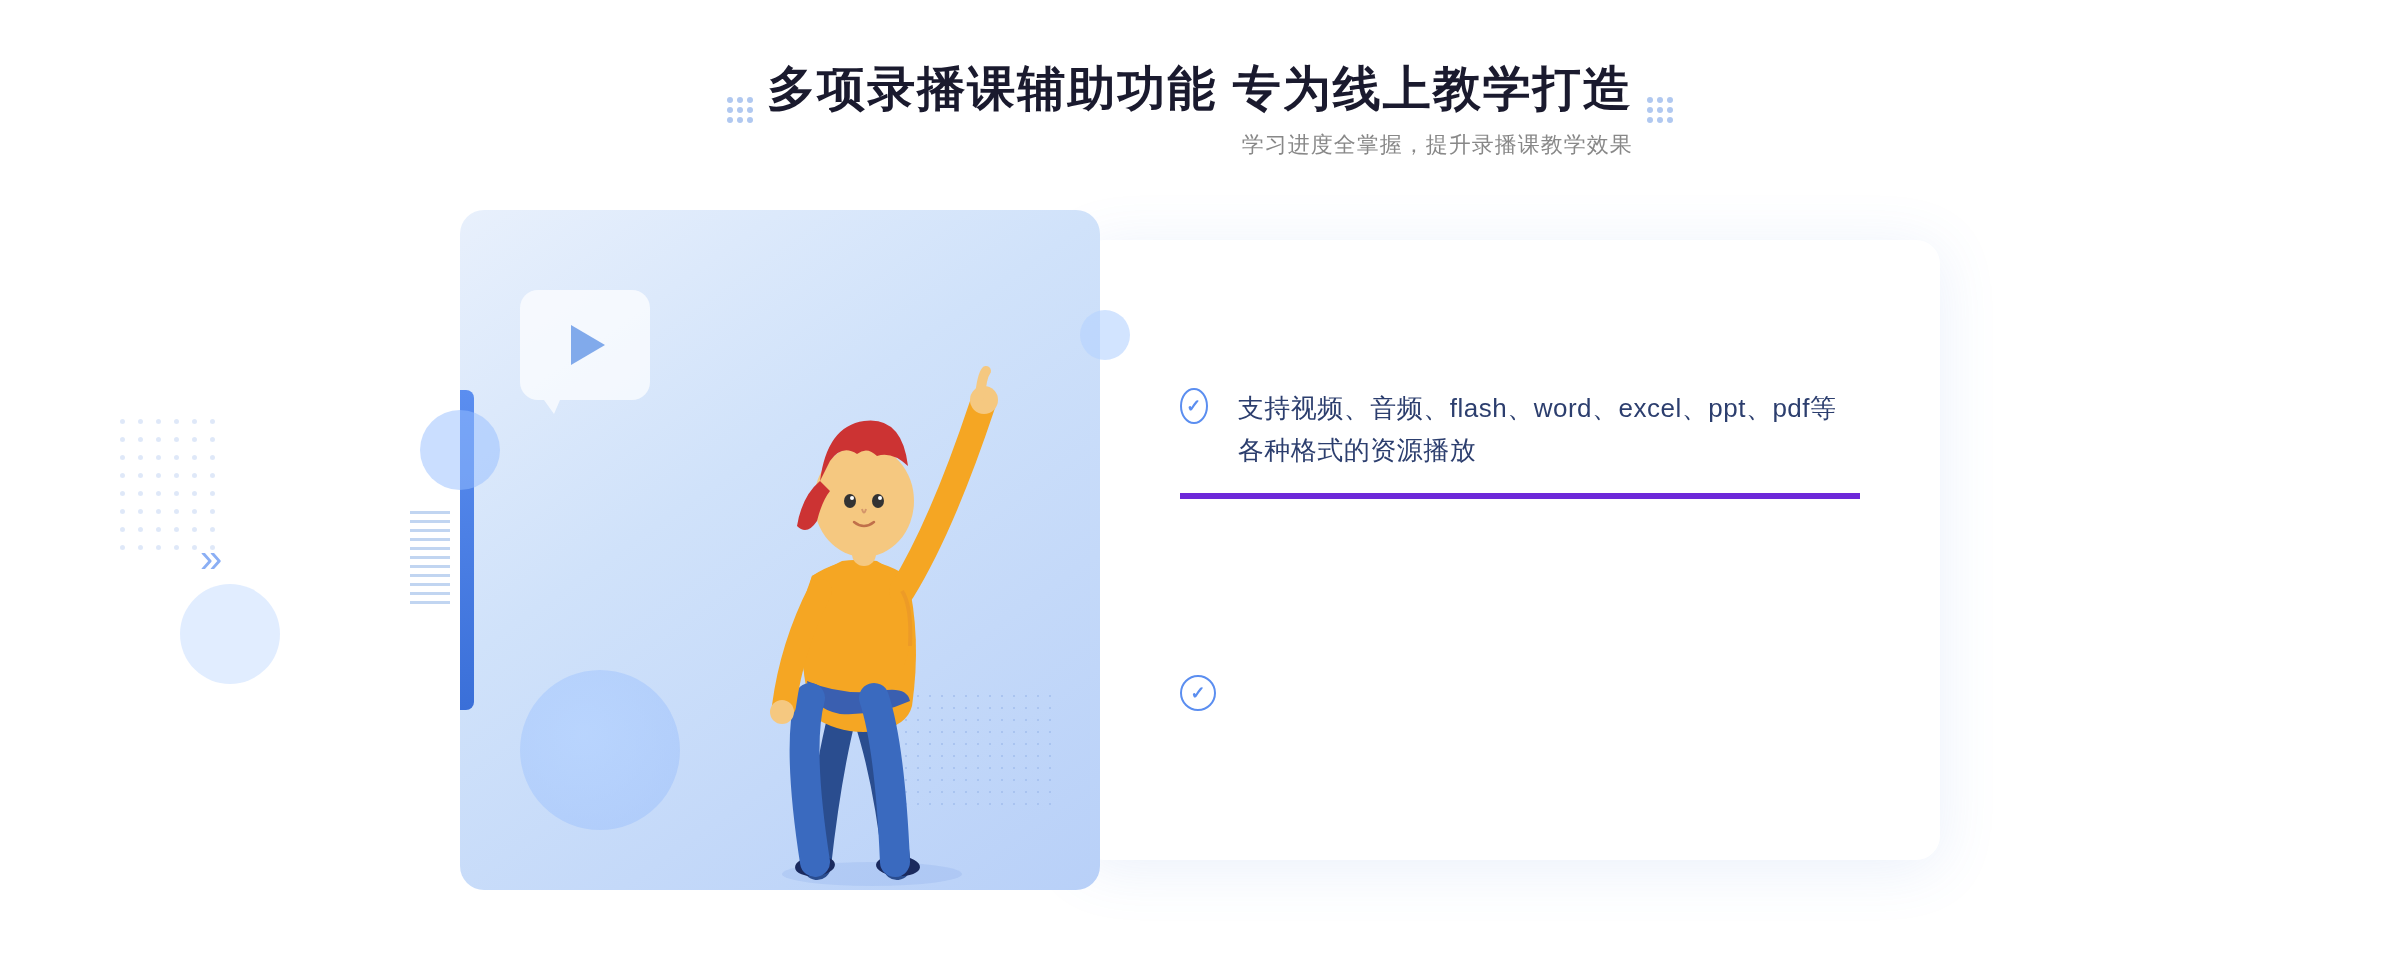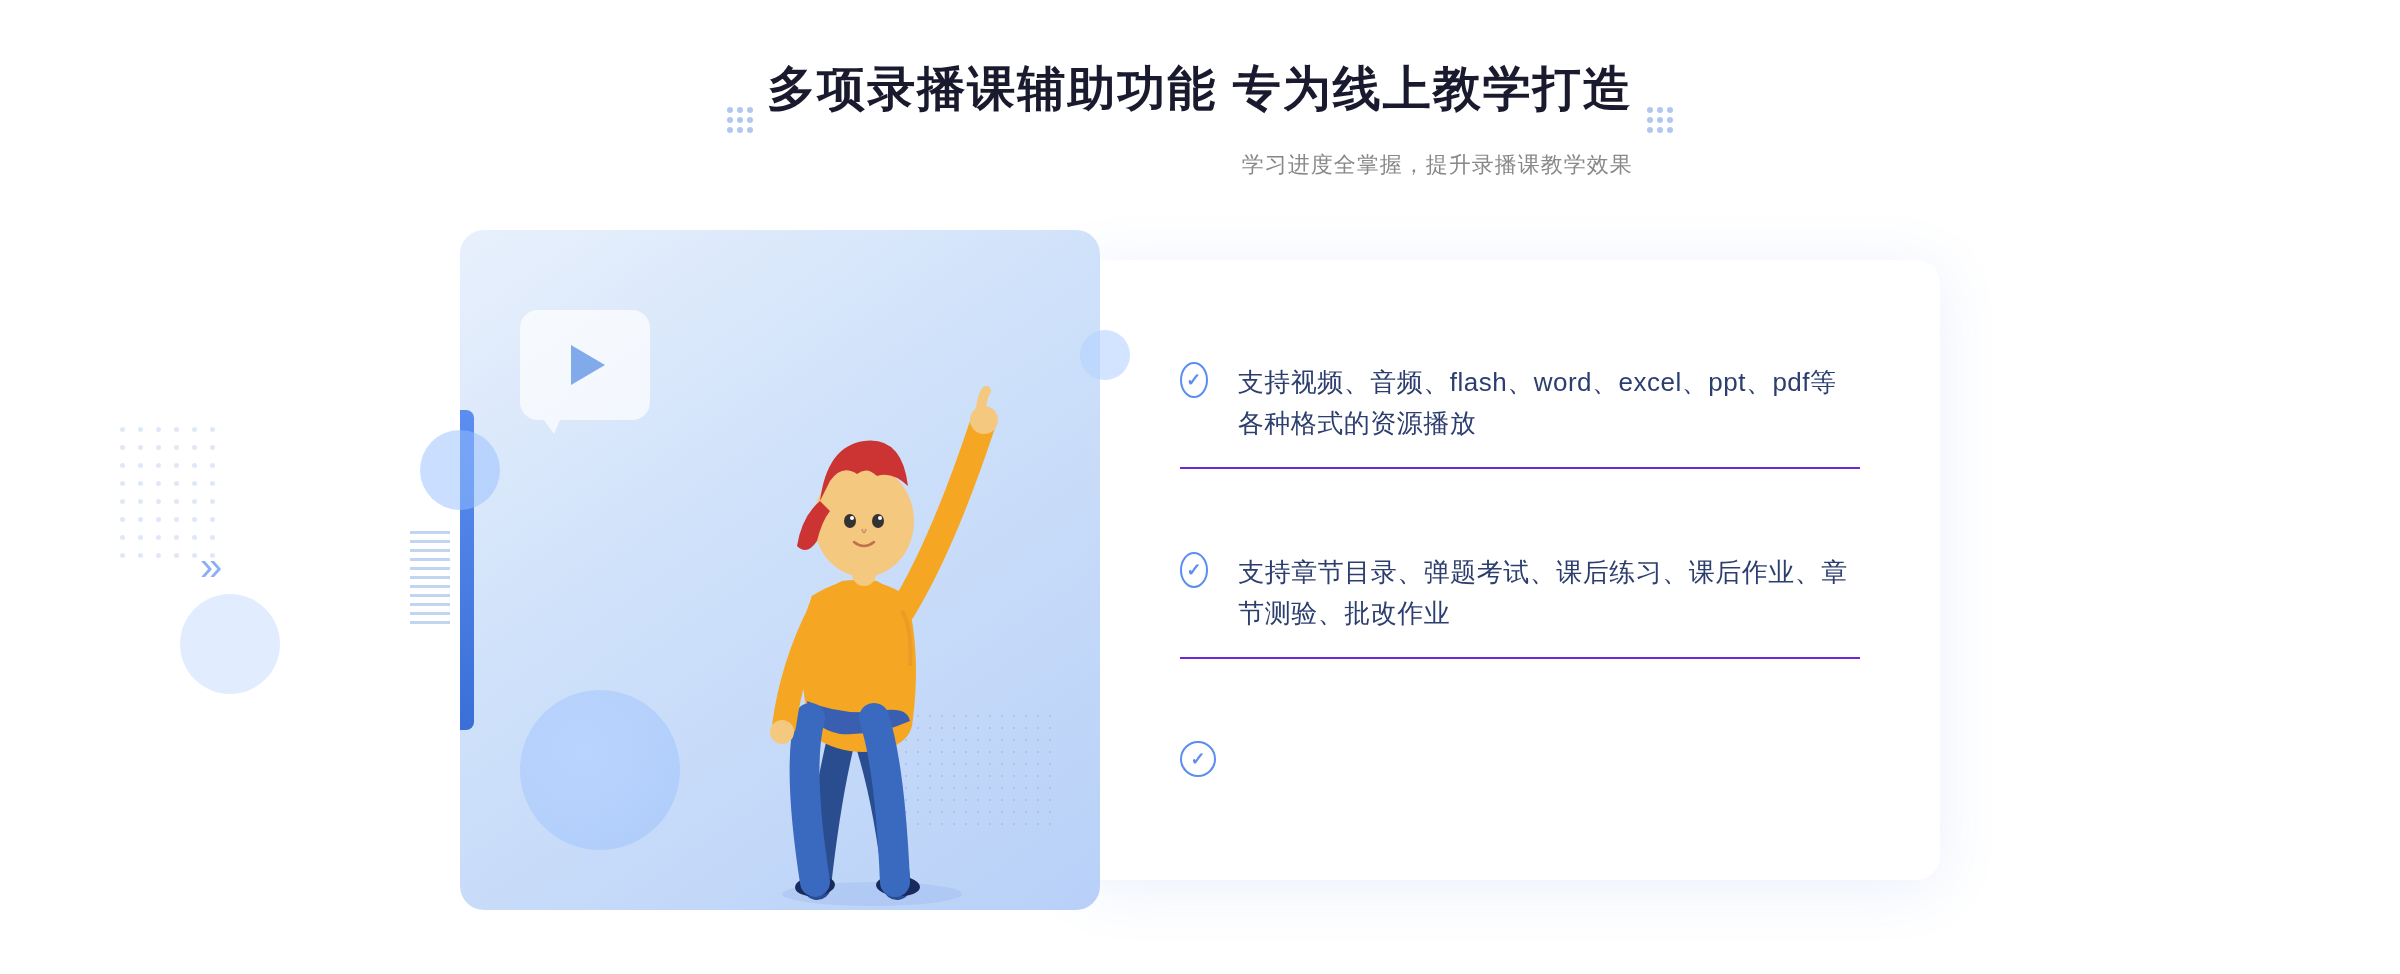--- a/index.html
+++ b/index.html
@@ -68,21 +68,21 @@
       font-size: 48px;
       font-weight: 700;
       color: #1a1a2e;
       letter-spacing: 2px;
       line-height: 1.2;
     }
 
     .sub-title {
       font-size: 22px;
       color: #888;
-      margin-top: 32px;
+      margin-top: 12px;
       letter-spacing: 1px;
       font-weight: 400;
     }
 
     
     .main-content {
       display: flex;
       align-items: center;
       justify-content: center;
       width: 100%;
@@ -239,21 +239,21 @@
       flex-direction: column;
       justify-content: space-around;
       z-index: 1;
     }
 
     .feature-item {
       display: flex;
       align-items: flex-start;
       gap: 30px;
       padding: 22px 0;
-      border-bottom: 2px solid #6d28d9;
+      border-bottom: 6px solid #6d28d9;
     }
 
     .feature-item:last-child {
       border-bottom: none;
     }
 
     .check-circle {
       width: 36px;
       height: 36px;
       border: 2.5px solid #5b8ef0;
@@ -483,21 +483,17 @@
       </div>
     </div>
 
     <div class="features-card">
       <div class="feature-item">
         <div class="check-circle"></div>
         <span class="feature-text">支持视频、音频、flash、word、excel、ppt、pdf等各种格式的资源播放</span>
       </div>
       <div class="feature-item">
         <div class="check-circle"></div>
-        <span class="feature-text">支持章节目录、弹题考试、课后练习、课后作业、章节测验、批改作业</span>
-      </div>
-      <div class="feature-item">
-        <div class="check-circle"></div>
       </div>
     </div>
 
   </div>
 </div>
 
 </body></html>

